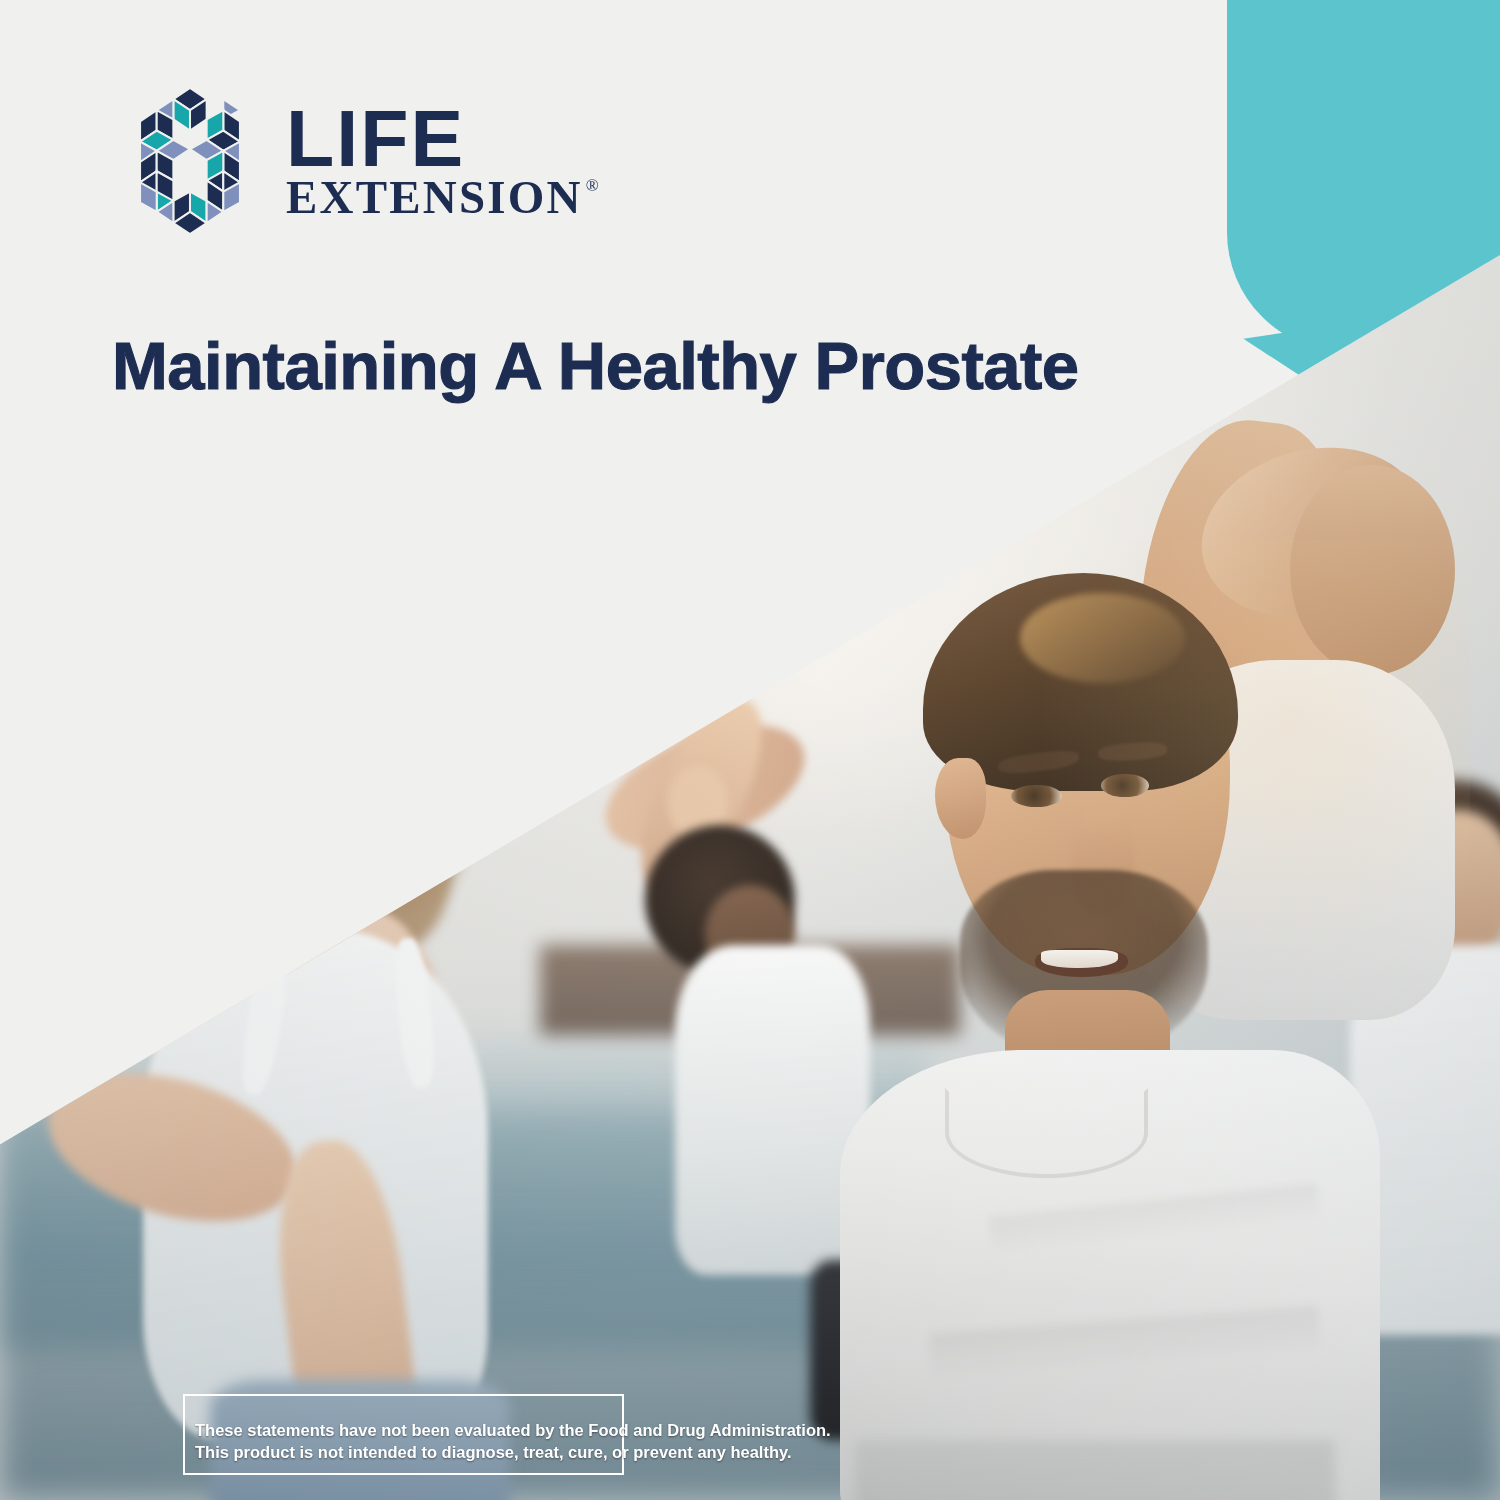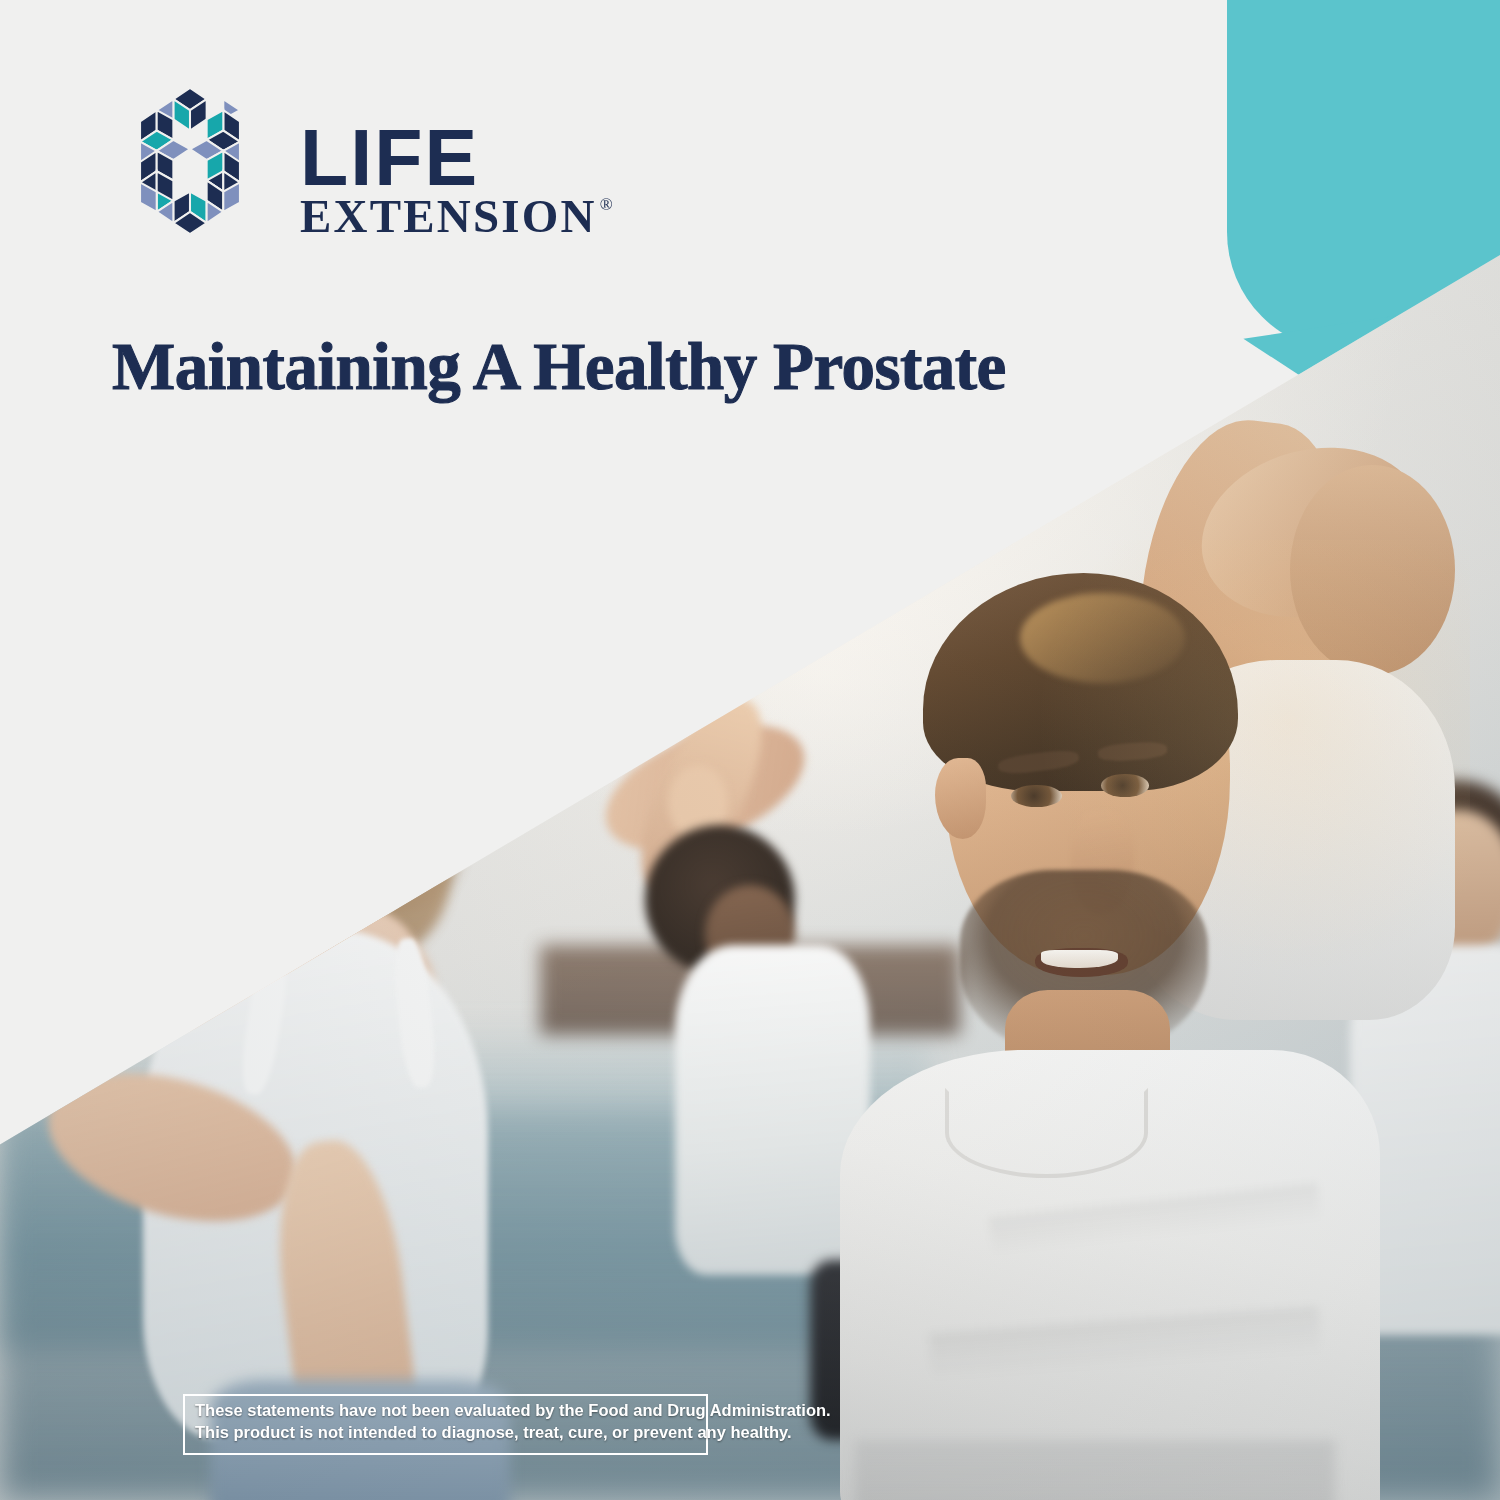--- a/index.html
+++ b/index.html
@@ -326,21 +326,21 @@
   
   .ph-grade {
     position: absolute; inset: 0;
     background: radial-gradient(ellipse 85% 85% at 55% 45%, rgba(255,250,240,.10), rgba(40,60,70,.16) 100%);
     pointer-events: none;
   }
 
   
   .logo-block {
     position: absolute; left: 116px; top: 84px;
-    display: flex; align-items: flex-end; gap: 36px;
+    display: flex; align-items: center; gap: 22px;
   }
   .logo-mark { width: 148px; height: 156px; display: block; }
   .logo-words { display: flex; flex-direction: column; }
   .logo-life {
     font-family: "Liberation Sans", sans-serif;
     font-weight: 700;
     font-size: 79px;
     line-height: .9;
     letter-spacing: 2px;
     color: #1d2d52;
@@ -359,21 +359,21 @@
     font-size: 17px;
     color: #1d2d52;
     margin-left: 3px;
     margin-top: 2px;
   }
 
   
   .headline {
     position: absolute; left: 112px; top: 286px;
     width: 1020px;
-    font-family: Liberation Serif, serif;
+    font-family: Liberation Sans, sans-serif;
     font-weight: 700;
     font-size: 67px;
     line-height: 1.05;
     letter-spacing: -0.5px;
     color: #1d2d52;
     -webkit-text-stroke: 1.1px #1d2d52;
   }
 
   
   .bodycopy {
@@ -384,24 +384,24 @@
     font-size: 44px;
     line-height: 1.33;
     letter-spacing: -0.2px;
     color: #1a94a0;
   }
 
   
   .disclaimer {
     position: absolute;
     left: 183px; top: 1394px;
-    width: 525px;
+    width: 441px;
     box-sizing: border-box;
     border: 2px solid #ffffff;
-    padding: 4px 10px 9px;
+    padding: 24px 10px 9px;
     text-align: center;
     color: #ffffff;
     font-family: "Liberation Sans", sans-serif;
     font-weight: 700;
     font-size: 16.5px;
     line-height: 1.32;
     text-shadow: 0 1px 2px rgba(0,0,0,.45);
   }
   .disclaimer div { white-space: nowrap; }
 </style>

